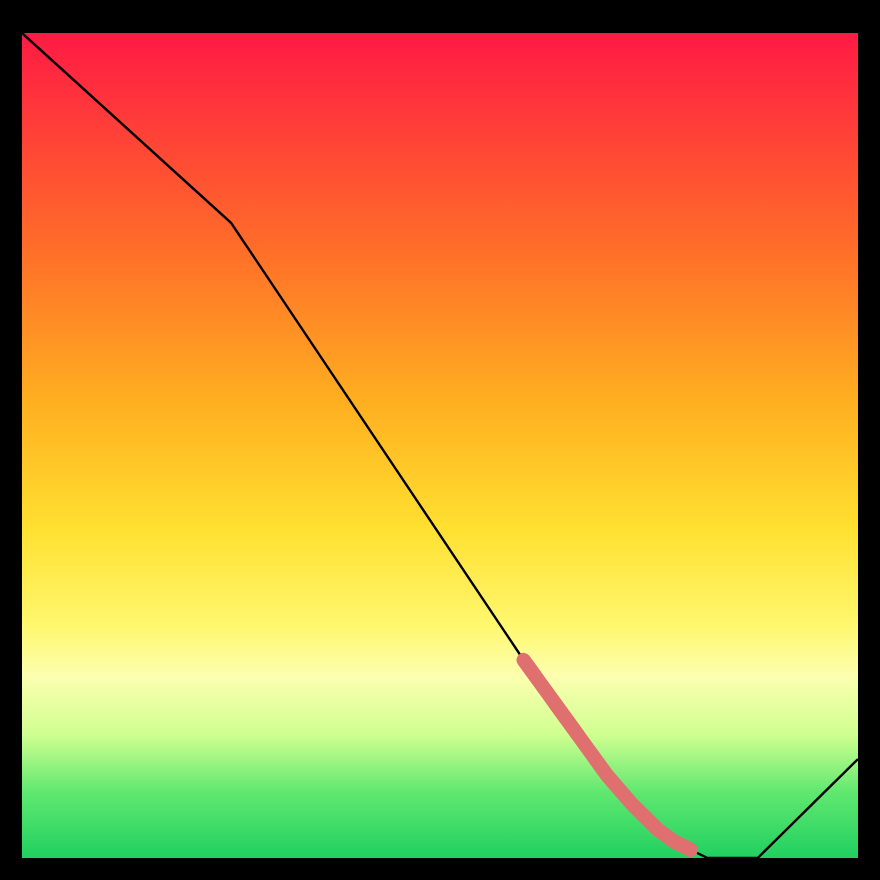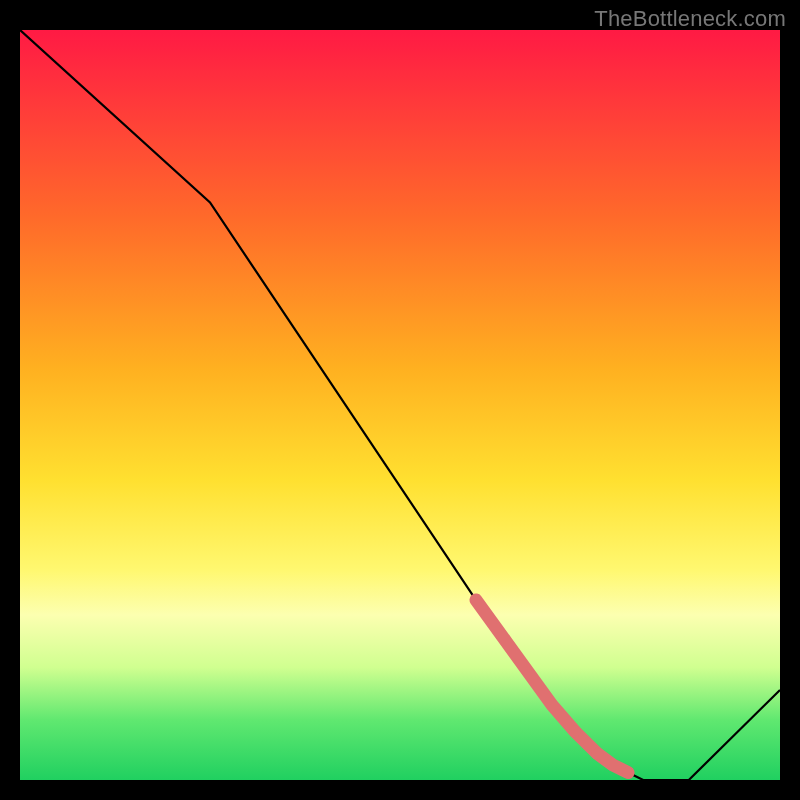--- a/index.html
+++ b/index.html
@@ -47,21 +47,20 @@
     height: 100%;
   }
   .data-point {
     fill: #e07070;
   }
 </style>
 </head>
 <body>
 
 <div class="chart-container">
-  <div class="watermark">TheBottleneck.com</div>
   <div class="plot-area">
     <svg class="curve" viewBox="0 0 760 750" preserveAspectRatio="none">
       <path id="main-curve" fill="none" stroke="#000" stroke-width="2.2" d="M0.0 0.0 L190.0 172.5 L456.0 570.0 L532.0 675.0 L592.8 735.0 L623.2 750.0 L668.8 750.0 L760.0 660.0"></path>
       <g id="points-group">
           <path d="M456.0 570.0 L463.6 580.5 L471.2 591.0 L478.8 601.5 L486.4 612.0 L494.0 622.5 L501.6 633.0 L509.2 643.5 L516.8 654.0 L524.4 664.5 L532.0 675.0 L554.8 701.3 L577.6 723.8 L592.8 735.0 L608.0 742.5" fill="none" stroke="#e07070" stroke-width="13" stroke-linecap="round"></path>
           <circle cx="554.8" cy="701.3" r="6" class="data-point"></circle>
           <circle cx="577.6" cy="723.8" r="6" class="data-point"></circle>
           <circle cx="608.0" cy="742.5" r="6" class="data-point"></circle>
         </g>
     </svg>

